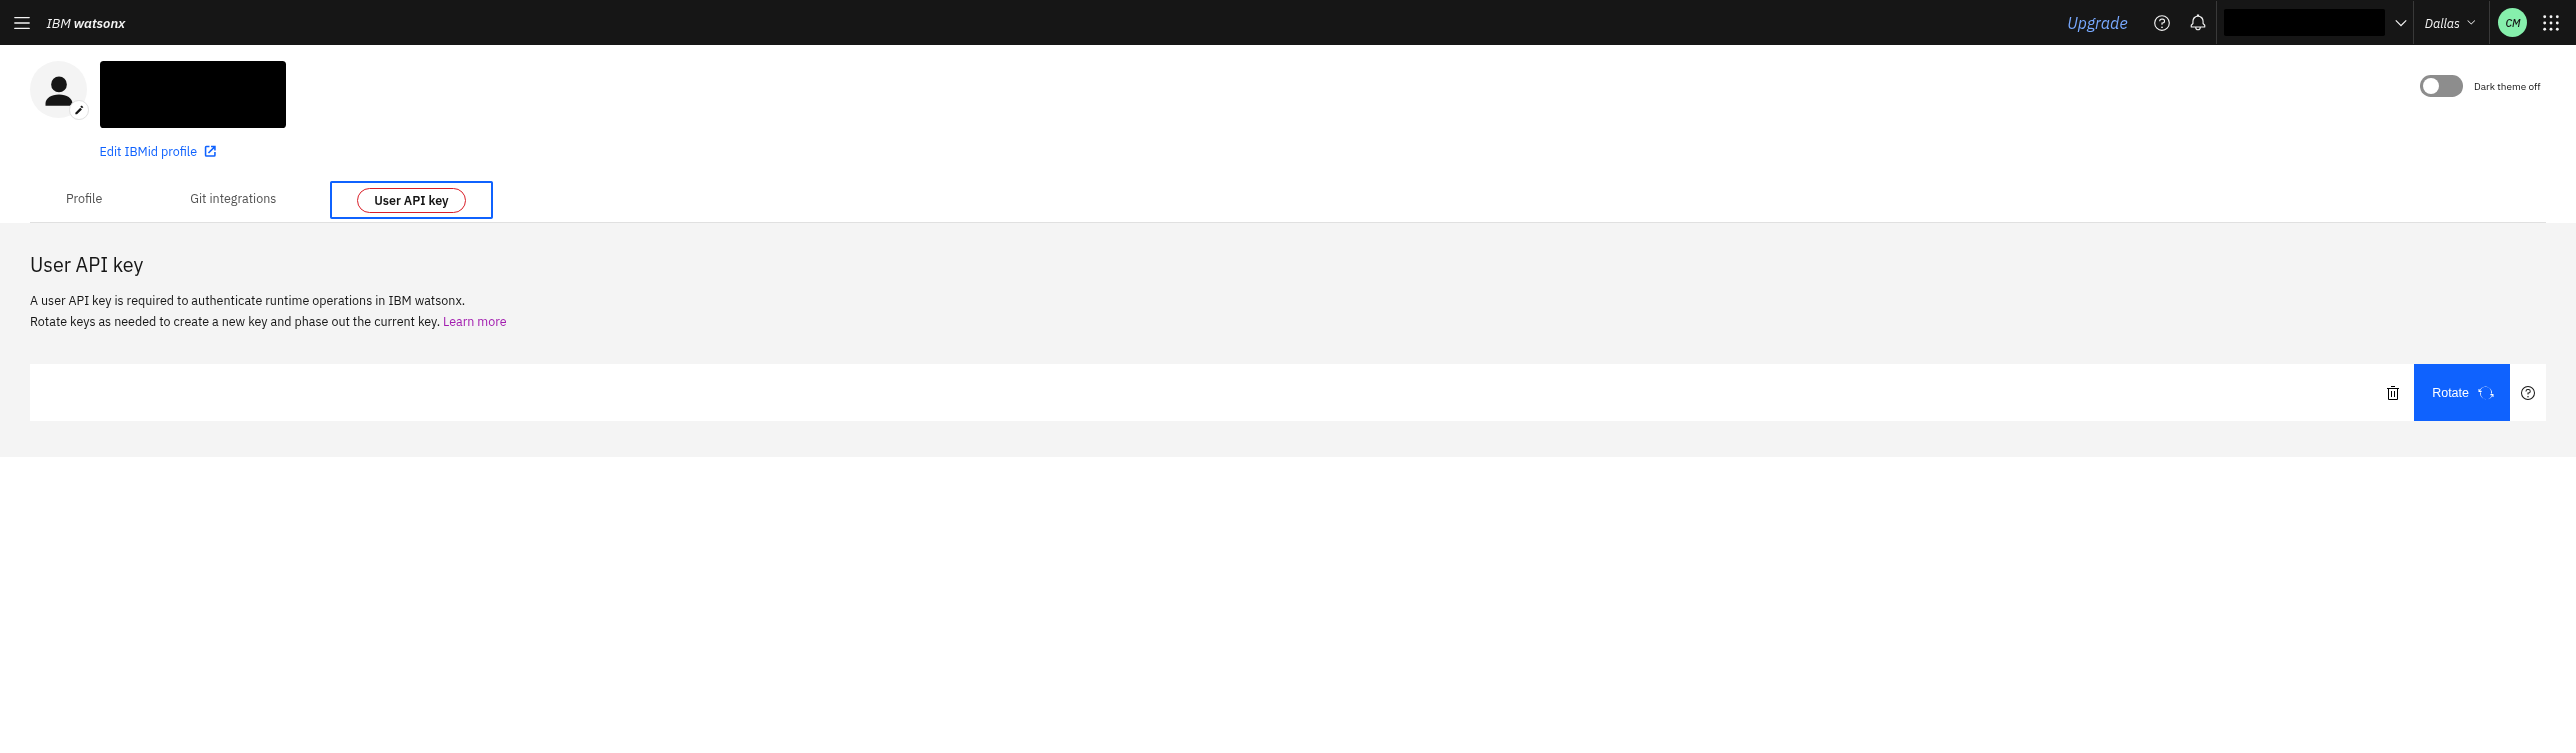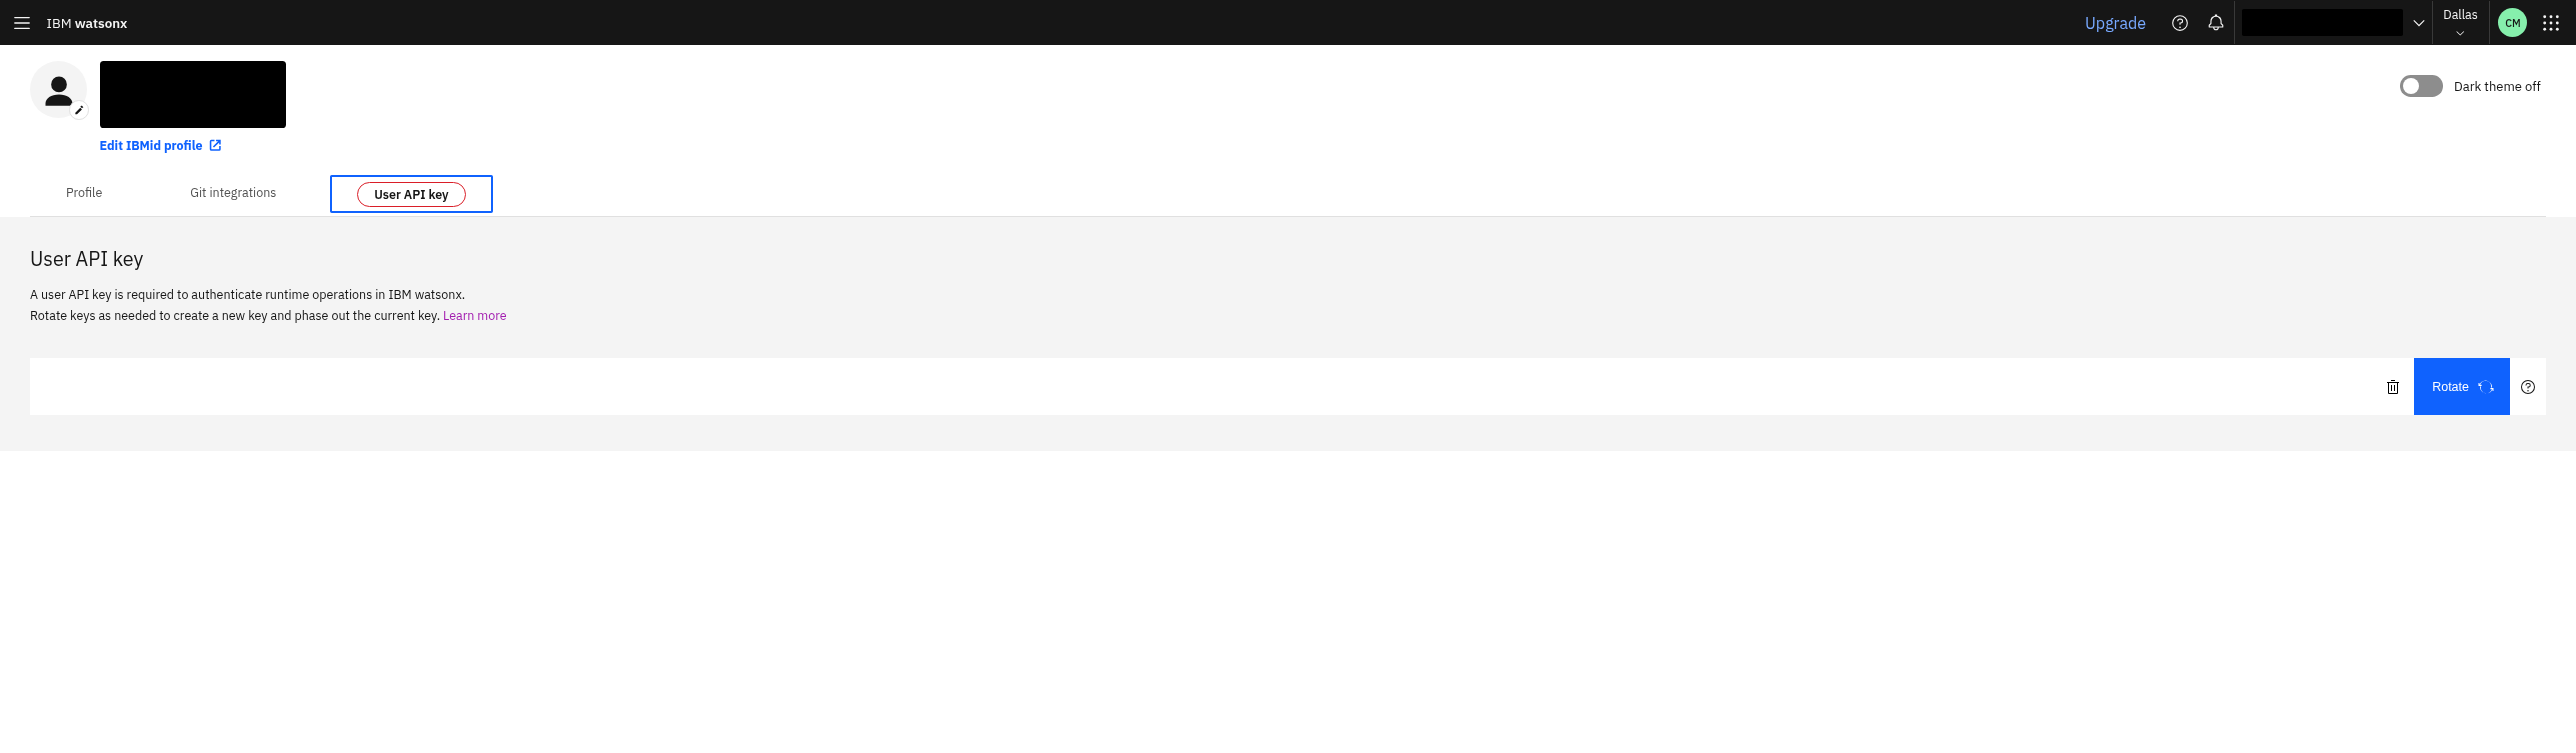--- a/index.html
+++ b/index.html
@@ -5,50 +5,51 @@
   * { box-sizing: border-box; margin: 0; padding: 0; }
   body { font-family: "IBM Plex Sans", -apple-system, BlinkMacSystemFont, "Segoe UI", Helvetica, Arial, sans-serif; background: #ffffff; color: #161616; }
   
   .topbar {
     background: #161616;
     height: 45px;
     display: flex;
     align-items: center;
     color: #f4f4f4;
     padding: 0 7.2px 0 0;
+    font-style: italic;
   }
   .hamburger { width: 43px; height: 43px; display:flex; align-items:center; justify-content:center; cursor:pointer; }
   .hamburger svg { width:18px; height:18px; }
   .product { font-size: 13.4px; margin-left: 3.6px; }
   .product .light { font-weight: 400; }
   .product .bold { font-weight: 600; }
   .spacer { flex: 1; }
   .upgrade { color:#78a9ff; font-size:16px; margin-right: 16px; cursor:pointer; }
   .iconbtn { width:36px; height:43px; display:flex; align-items:center; justify-content:center; cursor:pointer; }
   .iconbtn svg { width:18px; height:18px; fill:#f4f4f4; }
   .vsep { width:0.9px; height:43px; background:#393939; }
   .blackbox { width:161px; height:27px; background:#000000; border-radius:1.8px; margin:0 3.6px 0 7.2px; }
-  .region { display:flex; align-items:center; gap:5.4px; font-size:12.5px; padding:0 10.7px; cursor:pointer;flex-direction:column; }
+  .region { display:flex; align-items:center; gap:5.4px; font-size:12.5px; padding:0 10.7px; cursor:pointer; }
   .avatar { width:29px; height:29px; border-radius:50%; background:#86efac; color:#161616; font-size:10.7px; font-weight:500; display:flex;align-items:center;justify-content:center; margin:0 5.4px 0 9px; }
   .chevron { width:12.5px; height:12.5px; }
   
   .profile-head { display:flex; align-items:flex-start; padding:16px 30px 0 30px; }
   .avatar-big-wrap { position:relative; width:57px; height:57px; margin-right:12.5px; }
   .avatar-big { width:57px; height:57px; border-radius:50%; background:#f4f4f4; display:flex; align-items:center; justify-content:center; }
   .avatar-big svg { width:36px; height:36px; fill:#161616; }
   .avatar-edit { position:absolute; right:-1.8px; bottom:-1.8px; width:19.7px; height:19.7px; border-radius:50%; background:#ffffff; border:0.9px solid #e0e0e0; display:flex; align-items:center; justify-content:center; }
   .avatar-edit svg { width:10.7px; height:10.7px; }
   .name-block { display:flex; flex-direction:column; gap:1.8px; }
   .name-redact { width:186px; height:67px; background:#000; border-radius:3.6px; }
-  .edit-link { color:#0f62fe; font-size:12.5px; margin-top:7px; display:flex; align-items:center; gap:7px; cursor:pointer;font-weight:bold; }
+  .edit-link { color:#0f62fe; font-size:12.5px; margin-top:13px; display:flex; align-items:center; gap:7px; cursor:pointer; }
   .edit-link svg { width:12.5px; height:12.5px; }
   .head-right { margin-left:auto; display:flex; align-items:center; gap:10.7px; padding-top:14.3px; padding-right:5.4px;}
   .toggle { width:43px; height:21.5px; background:#8d8d8d; border-radius:10.7px; position:relative; cursor:pointer; }
   .toggle-knob { position:absolute; left:2.7px; top:2.7px; width:16px; height:16px; border-radius:50%; background:#ffffff; }
-  .toggle-label { font-size:13px; color:#161616; }
+  .toggle-label { font-size:10px; color:#161616; }
   
   .tabs { display:flex; margin:19.7px 30px 0 30px; border-bottom:0.9px solid #e0e0e0; gap:16px; }
   .tab { padding:10.7px 36px; font-size:12.5px; color:#525252; border-bottom:1.8px solid transparent; cursor:pointer; border-top:1.8px solid transparent;}
   .tab.active { color:#161616; font-weight:600; }
   .tab.highlighted { border:2.7px solid #0f62fe; border-radius:1.8px; padding:4.5px 25px; margin:2.7px 1.8px; position:relative; }
   .tab.highlighted .inner { border:1.3px solid #da1e28; border-radius:12.5px; padding:3.6px 16px; display:inline-block; }
   
   .main { background:#f4f4f4; padding:29px 30px 36px 30px; min-height:197px; }
   .main h2 { font-size:19.7px; font-weight:400; margin-bottom:12.5px; }
   .main p { font-size:12.5px; line-height:1.7; }

